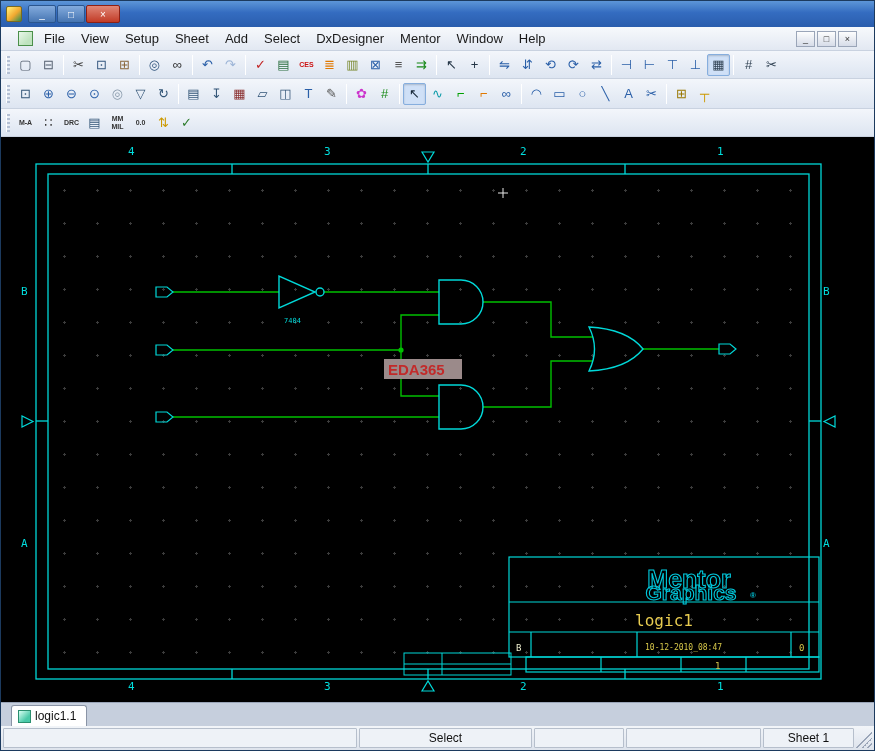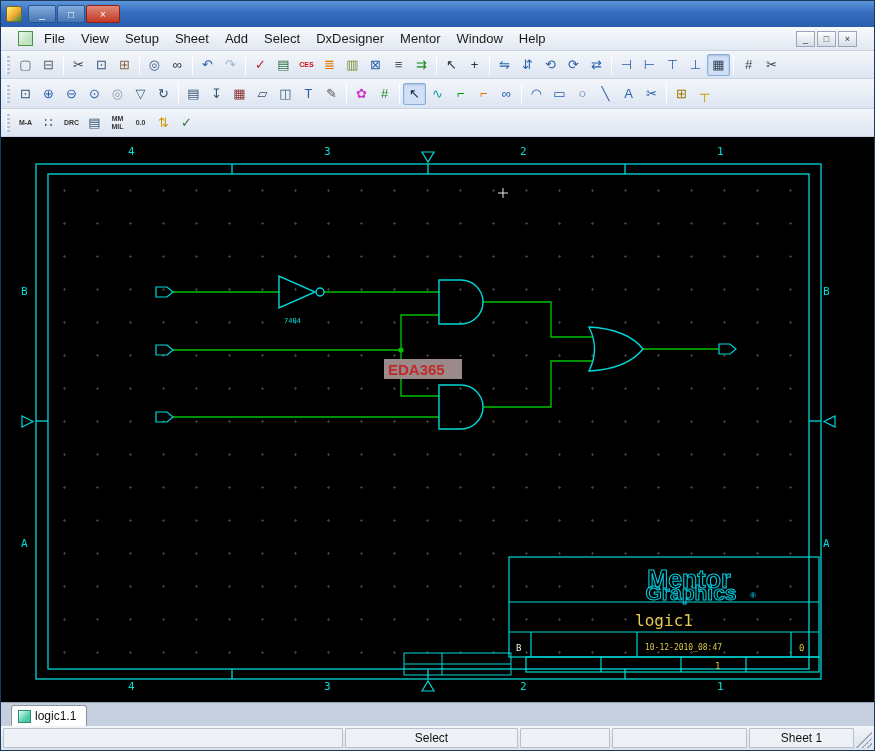--- a/index.html
+++ b/index.html
@@ -40,21 +40,21 @@
 
   
   .tabbar{height:24px;flex:0 0 auto;background:#c6cfdd;display:flex;align-items:flex-end;padding:0 2px;border-top:1px solid #9aa5b8;}
   .tab{height:21px;background:#fff;border:1px solid #8a94a6;border-bottom:none;border-radius:3px 3px 0 0;display:flex;align-items:center;gap:4px;padding:0 10px 0 6px;margin-left:8px;font-size:12px;color:#111;}
   .tabicon{width:13px;height:13px;background:linear-gradient(135deg,#d9fff2,#49c9a8 70%);border:1px solid #2a8f6f;}
 
   
   .statusbar{height:24px;flex:0 0 auto;background:linear-gradient(#f2f5f9,#dde3ec);display:flex;align-items:stretch;gap:2px;padding:2px;}
   .cell{border:1px solid #b6bfcc;border-radius:1px;font-size:12px;display:flex;align-items:center;justify-content:center;padding:0 8px;background:#eef2f7;color:#111;}
   .grow{flex:1;}
-  .w155{width:173px}.w90{width:90px}.w135{width:135px}.w105{width:105px}
+  .w155{width:173px}.w90{width:90px}.w135{width:135px}.w105{width:91px}
   .grip{width:16px;background:linear-gradient(135deg,transparent 0 55%,#9aa5b8 55% 60%,transparent 60% 70%,#9aa5b8 70% 75%,transparent 75% 85%,#9aa5b8 85% 90%,transparent 90%);}
 </style>
 </head>
 <body>
 
 <div class="window">
 
   <div class="titlebar">
     <span class="appicon"></span>
     <span class="winbtns" id="win-btns">

